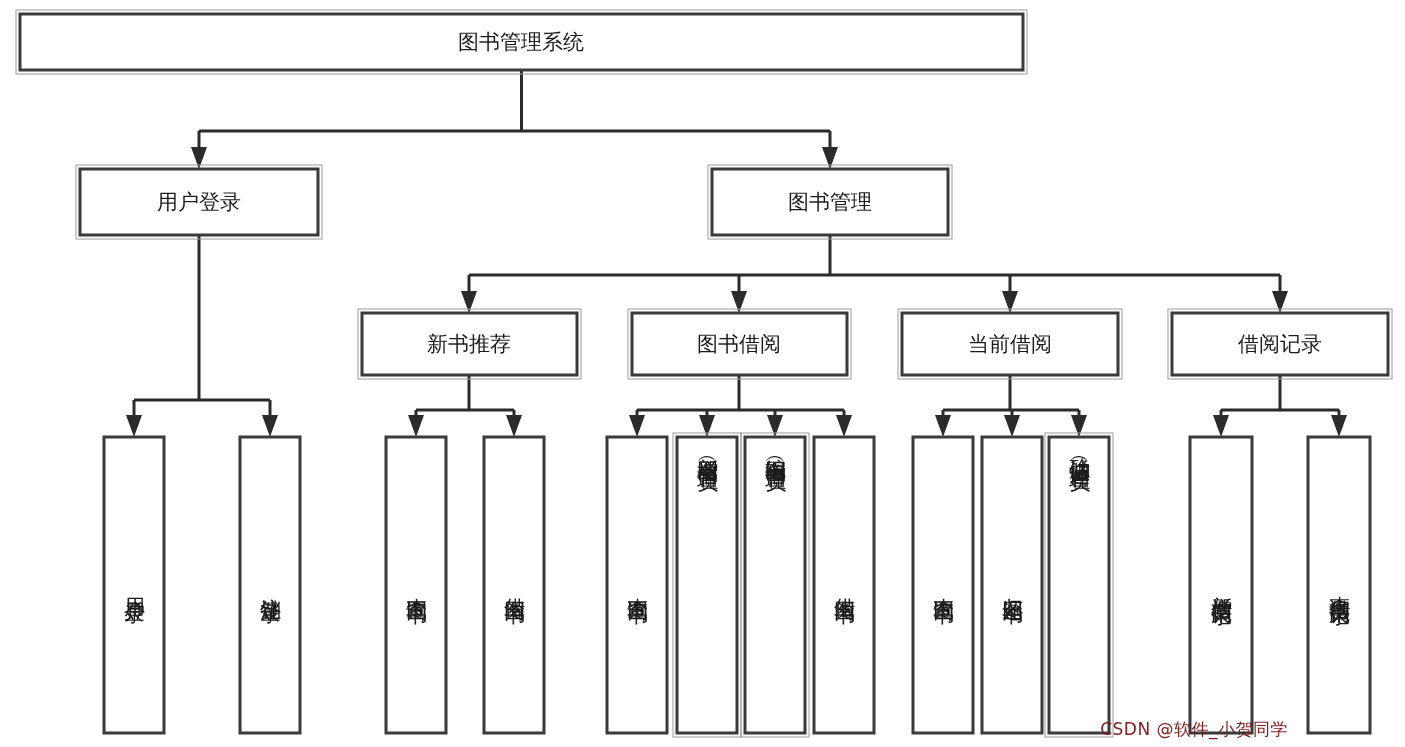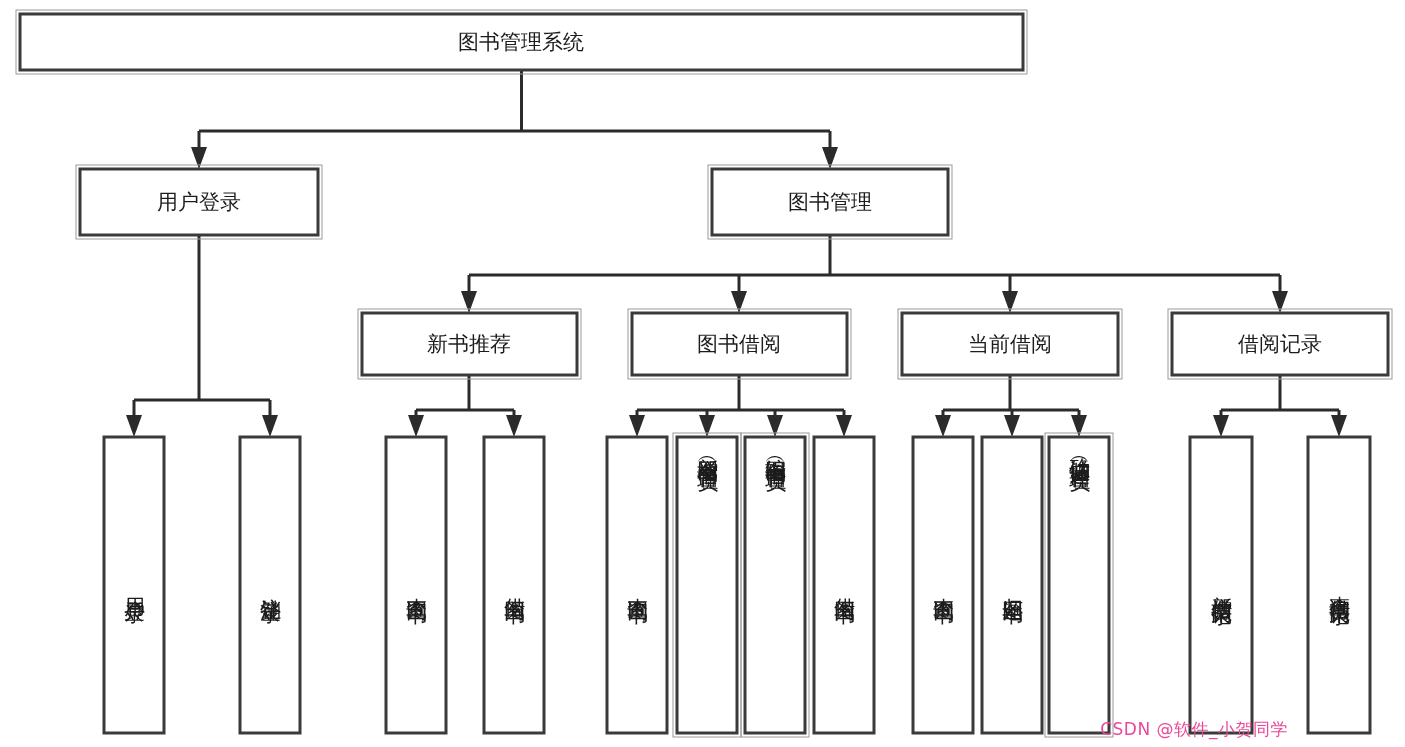--- a/index.html
+++ b/index.html
@@ -69,21 +69,21 @@
     letter-spacing: 2px;
     white-space: nowrap;
     text-align: center;
   }
   .watermark {
     position: absolute;
     right: 12px;
     bottom: 6px;
     font-family: "DejaVu Sans", "Liberation Sans", sans-serif;
     font-size: 17px;
-    color: #ec4899;
+    color: #7f1d1d;
     letter-spacing: 0.5px;
     user-select: none;
     text-align: right;
   }
 </style>
 </head>
 <body>
 
 <div id="diagram-root">
 

